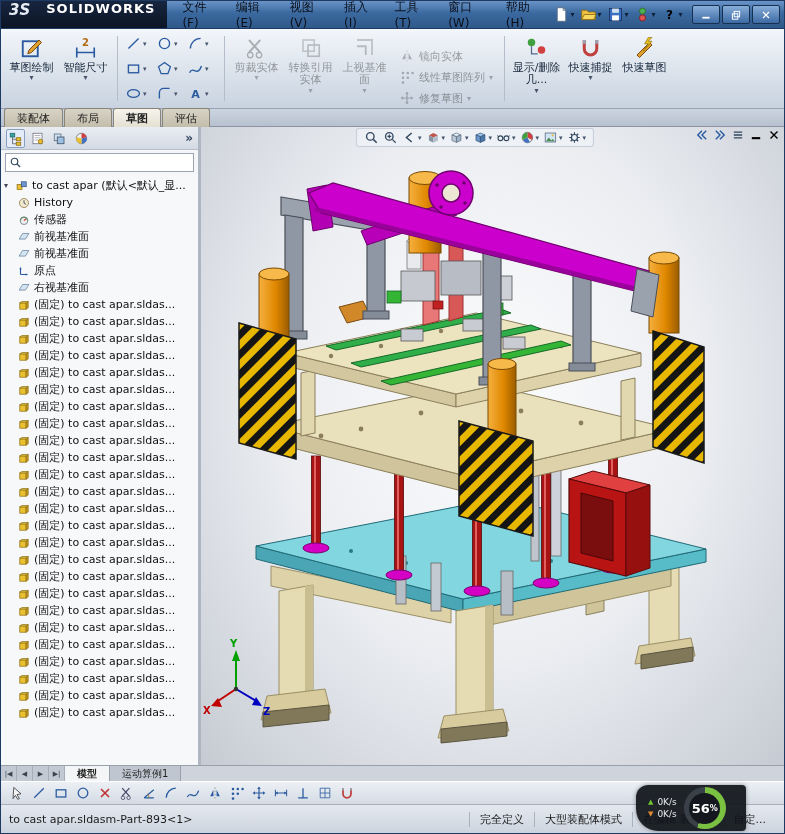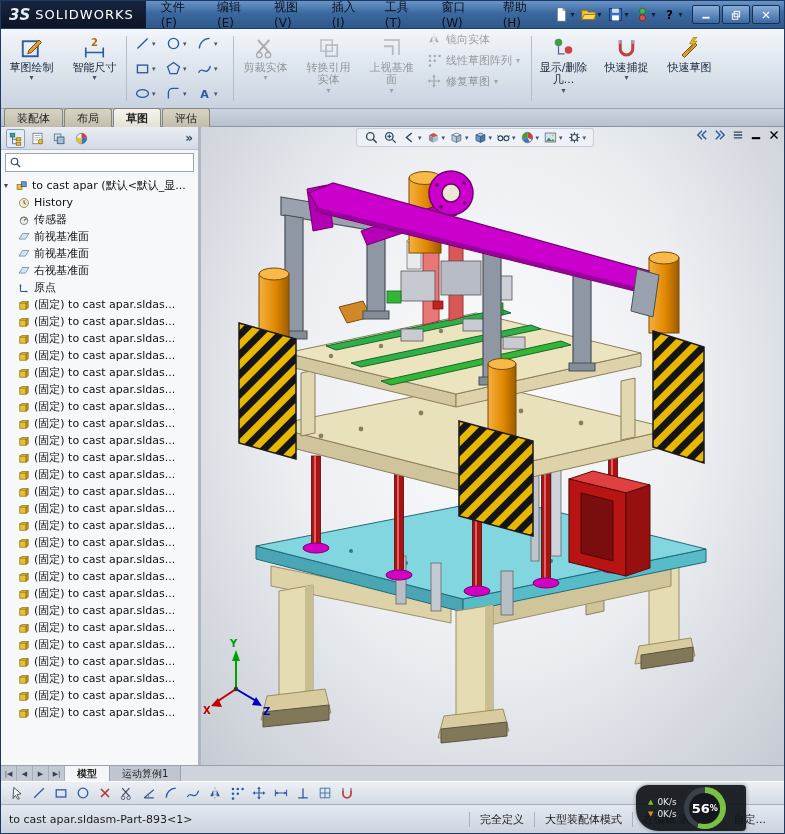--- a/index.html
+++ b/index.html
@@ -1,46 +1,46 @@
 <!DOCTYPE html>
 <html><head>
 <meta charset="utf-8">
 <style>
   *{box-sizing:border-box;margin:0;padding:0}
   html,body{width:785px;height:834px;overflow:hidden}
   body{font-family:"DejaVu Sans","Liberation Sans",sans-serif;font-size:11px;background:#d4d0c8;position:relative;border:1px solid #1d3a63}
   svg{display:block}
   
   .titlebar{height:28px;background:linear-gradient(#6a94c8,#3a699f 45%,#30588a);display:flex;align-items:center;border-bottom:1px solid #1d3a63;padding-right:4px}
-  .logo{height:100%;background:linear-gradient(#17253f,#0c1526);color:#fff;display:flex;align-items:center;gap:5px;padding:0 12px 0 8px}
+  .logo{height:100%;background:linear-gradient(#17253f,#0c1526);color:#fff;display:flex;gap:16px;padding:0 12px 0 8px}
   .logo-mark{font-weight:bold;font-style:italic;font-size:15px;color:#e8edf5}
-  .logo-text{font-weight:normal;letter-spacing:1px;font-size:13px}
+  .logo-text{font-weight:bold;letter-spacing:1px;font-size:13px}
   .menubar{display:flex;margin-left:6px}
   .menu-item{padding:4px 9px;font-size:12px;color:#0a0f1a;cursor:default}
   .quickbar{margin-left:auto;display:flex;align-items:center;gap:3px}
   .qb-btn{width:24px;height:22px;display:flex;align-items:center;justify-content:center;border-radius:2px}
   .qb-btn svg{width:17px;height:17px}
   .qb-dd{font-size:8px;color:#10203a}
   .win-controls{display:flex;margin-left:8px;gap:2px}
   .win-btn{width:28px;height:19px;border:1px solid #16304f;border-radius:2px;background:linear-gradient(#87add8,#3c6aa5);color:#fff;display:flex;align-items:center;justify-content:center}
   .win-btn svg{width:12px;height:12px;color:#fff}
   
   .ribbon{height:80px;background:linear-gradient(#f3f6fa,#dfe6ee 45%,#c9d3e0);border-bottom:1px solid #98a4b5;display:flex;align-items:stretch;padding:2px 4px;gap:2px}
-  .rb-group{display:flex;align-items:stretch;gap:10px}
+  .rb-group{display:flex;align-items:stretch;gap:1px}
   .rib-sep{width:1px;background:#b4bdca;margin:5px 3px}
   .big-btn{width:53px;display:flex;flex-direction:column;align-items:center;padding:4px 1px 1px;color:#15253a;cursor:default}
   .big-btn svg{width:25px;height:25px;flex:none}
   .big-btn .lbl{font-size:11px;line-height:1.12;text-align:center;margin-top:2px}
   .big-btn .dd{font-size:8px;color:#44526a;line-height:1}
   .disabled{opacity:.42;filter:grayscale(.9)}
   .entity-grid{display:grid;grid-template-columns:repeat(3,30px);grid-auto-rows:25px;align-content:center;gap:0 1px;padding:0 2px}
   .ent-btn{display:flex;align-items:center;gap:1px}
   .ent-btn svg{width:17px;height:17px}
   .ent-btn .dd{font-size:7px;color:#44526a}
-  .mid-stack{display:flex;flex-direction:column;justify-content:flex-start;gap:5px;padding:0 6px}
+  .mid-stack{display:flex;flex-direction:column;justify-content:flex-end;gap:5px;padding:0 6px}
   .mid-btn{display:flex;align-items:center;gap:4px;font-size:11px;color:#15253a;white-space:nowrap}
   .mid-btn svg{width:16px;height:16px}
   .mid-btn .dd{font-size:8px;color:#44526a}
   
   .cm-tabs{height:18px;background:linear-gradient(#ccd4e0,#b7c1cf);display:flex;align-items:center;padding-left:3px;border-bottom:1px solid #8a94a5}
   .cm-tab{padding:2px 12px 1px;font-size:11px;background:linear-gradient(#d8d4c6,#c2bcab);border:1px solid #8a8578;border-bottom:none;border-radius:3px 3px 0 0;margin-right:1px;color:#222;cursor:default}
   .cm-tab.active{background:linear-gradient(#f6f4ec,#e4e0d2);font-weight:bold}
   
   .main{display:flex;height:638px}
   .left-panel{width:200px;background:#f4f6f8;border-right:3px solid #aeb6c2;display:flex;flex-direction:column}
@@ -623,29 +623,29 @@
             <span class="lbl">前视基准面</span>
           </div>
           <div class="tree-row tree-indent">
             <svg>
               <use href="#sym-plane"></use>
             </svg>
             <span class="lbl">前视基准面</span>
           </div>
           <div class="tree-row tree-indent">
             <svg>
+              <use href="#sym-origin"></use>
+            </svg>
+            <span class="lbl">原点</span>
+          </div>
+          <div class="tree-row tree-indent">
+            <svg>
               <use href="#sym-plane"></use>
             </svg>
             <span class="lbl">右视基准面</span>
-          </div>
-          <div class="tree-row tree-indent">
-            <svg>
-              <use href="#sym-origin"></use>
-            </svg>
-            <span class="lbl">原点</span>
           </div>
           <div class="tree-row tree-indent">
             <svg>
               <use href="#sym-fixedpart"></use>
             </svg>
             <span class="lbl">(固定) to cast apar.sldas...</span>
           </div>
           <div class="tree-row tree-indent">
             <svg>
               <use href="#sym-fixedpart"></use>

